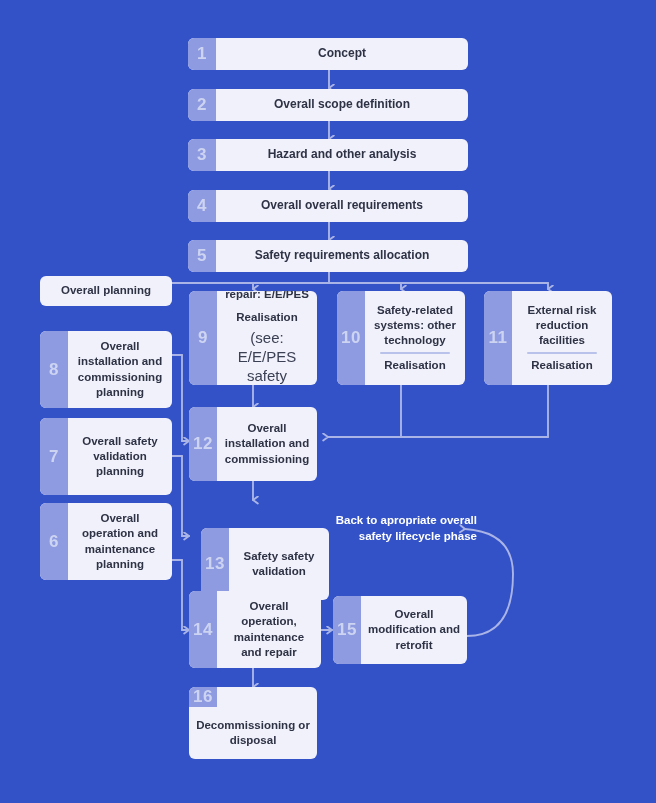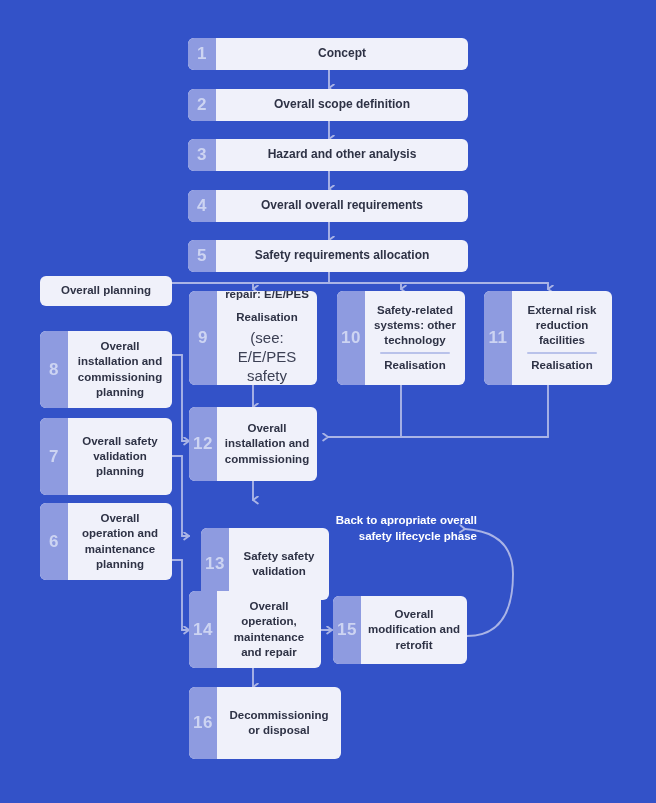--- a/index.html
+++ b/index.html
@@ -219,20 +219,20 @@
   <div class="node" style="left:189px; top:591px; width:132px; height:77px;">
     <div class="chip">14</div>
     <div class="body">Overall operation, maintenance and repair</div>
   </div>
 
   <div class="node" style="left:333px; top:596px; width:134px; height:68px;">
     <div class="chip">15</div>
     <div class="body">Overall modification and retrofit</div>
   </div>
 
-  <div class="node" style="left:189px; top:687px; width:152px; height:72px;">
+  <div class="node" style="left:189px; top:687px; width:128px; height:72px;flex-direction:column;">
     <div class="chip">16</div>
     <div class="body">Decommissioning or disposal</div>
   </div>
 
   <div class="loop-label" style="left:327px; top:513px;">Back to apropriate overall safety lifecycle phase</div>
 
 </div>
 
 </body></html>

